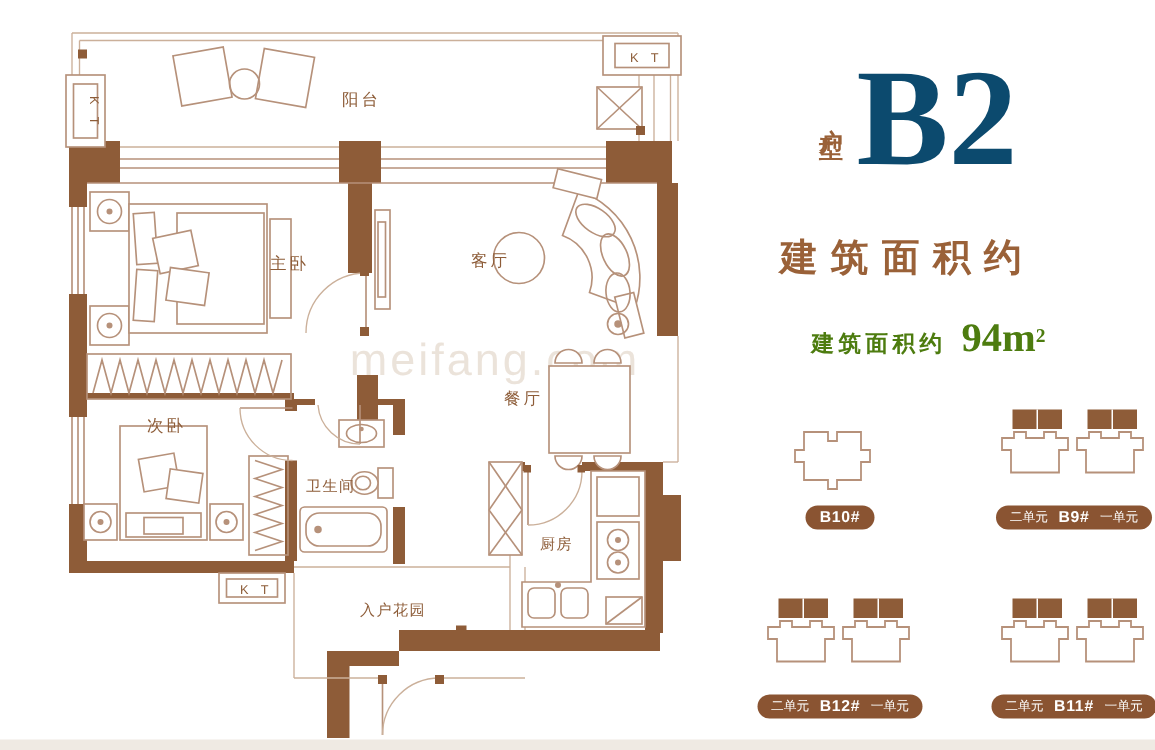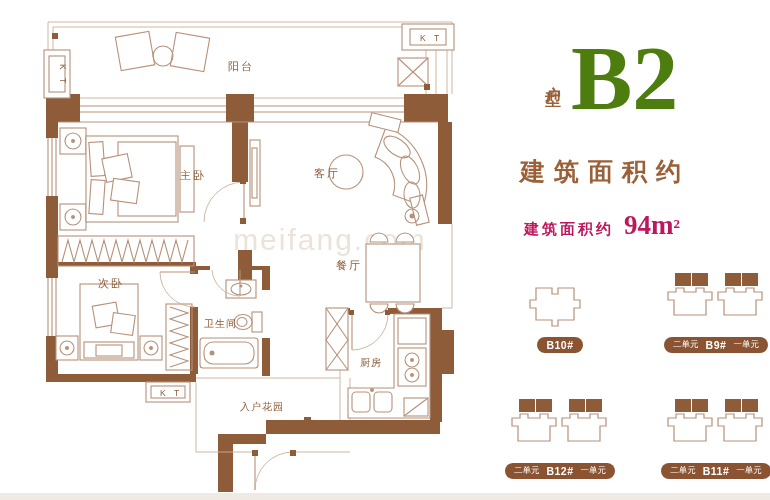--- a/index.html
+++ b/index.html
@@ -15,24 +15,24 @@
   .hinge{fill:#8e5c38;}
   .room-label{fill:#8d5c38;font-size:11px;letter-spacing:2px;font-family:"Liberation Sans",sans-serif;}
   .room-label.small{font-size:10px;letter-spacing:1px;}
   .kt-label{fill:#8d5c38;font-size:8.5px;letter-spacing:3px;font-family:"Liberation Sans",sans-serif;}
   .wm{fill:#d9c8b7;opacity:.5;font-size:30px;letter-spacing:2px;font-family:"Liberation Sans",sans-serif;}
   
   #info{position:absolute;left:490px;top:0;width:280px;height:500px;color:#9a6138;}
   .unit-row{display:flex;align-items:center;gap:8px;padding:36px 0 0 52px;}
   .unit-label{writing-mode:vertical-rl;text-orientation:upright;font-size:16px;letter-spacing:5px;
               color:#9a6138;font-family:"Liberation Serif",serif;font-weight:700;}
-  .unit-name{font-family:"Liberation Serif",serif;font-size:92px;line-height:.92;font-weight:700;color:#4d7c0f;}
+  .unit-name{font-family:"Liberation Serif",serif;font-size:92px;line-height:.92;font-weight:700;color:#0c4a6e;}
   .layout-row{margin:34px 0 0 30px;font-family:"Liberation Serif",serif;font-weight:700;
               font-size:25px;letter-spacing:9px;color:#9a6138;white-space:nowrap;}
-  .area-row{margin:22px 0 0 34px;font-family:"Liberation Serif",serif;color:#be185d;white-space:nowrap;}
+  .area-row{margin:22px 0 0 51px;font-family:"Liberation Serif",serif;color:#4d7c0f;white-space:nowrap;}
   .area-prefix{font-size:15px;letter-spacing:3px;font-weight:700;}
   .area-number{font-size:27px;font-weight:700;margin-left:6px;}
   .area-sup{font-size:13px;font-weight:700;vertical-align:super;}
   
   .bgrid{display:grid;grid-template-columns:112px 112px;column-gap:24px;row-gap:16px;
          margin:30px 0 0 14px;justify-items:center;align-items:end;gap:44px;}
   .bcell{display:flex;flex-direction:column;align-items:center;gap:6px;}
   .pill{background:#8a5432;color:#ffffff;border-radius:9px;padding:2px 9px;display:flex;
         align-items:center;gap:7px;font-size:8.5px;white-space:nowrap;}
   .pill .bname{font-size:10.5px;font-weight:700;letter-spacing:.5px;}

